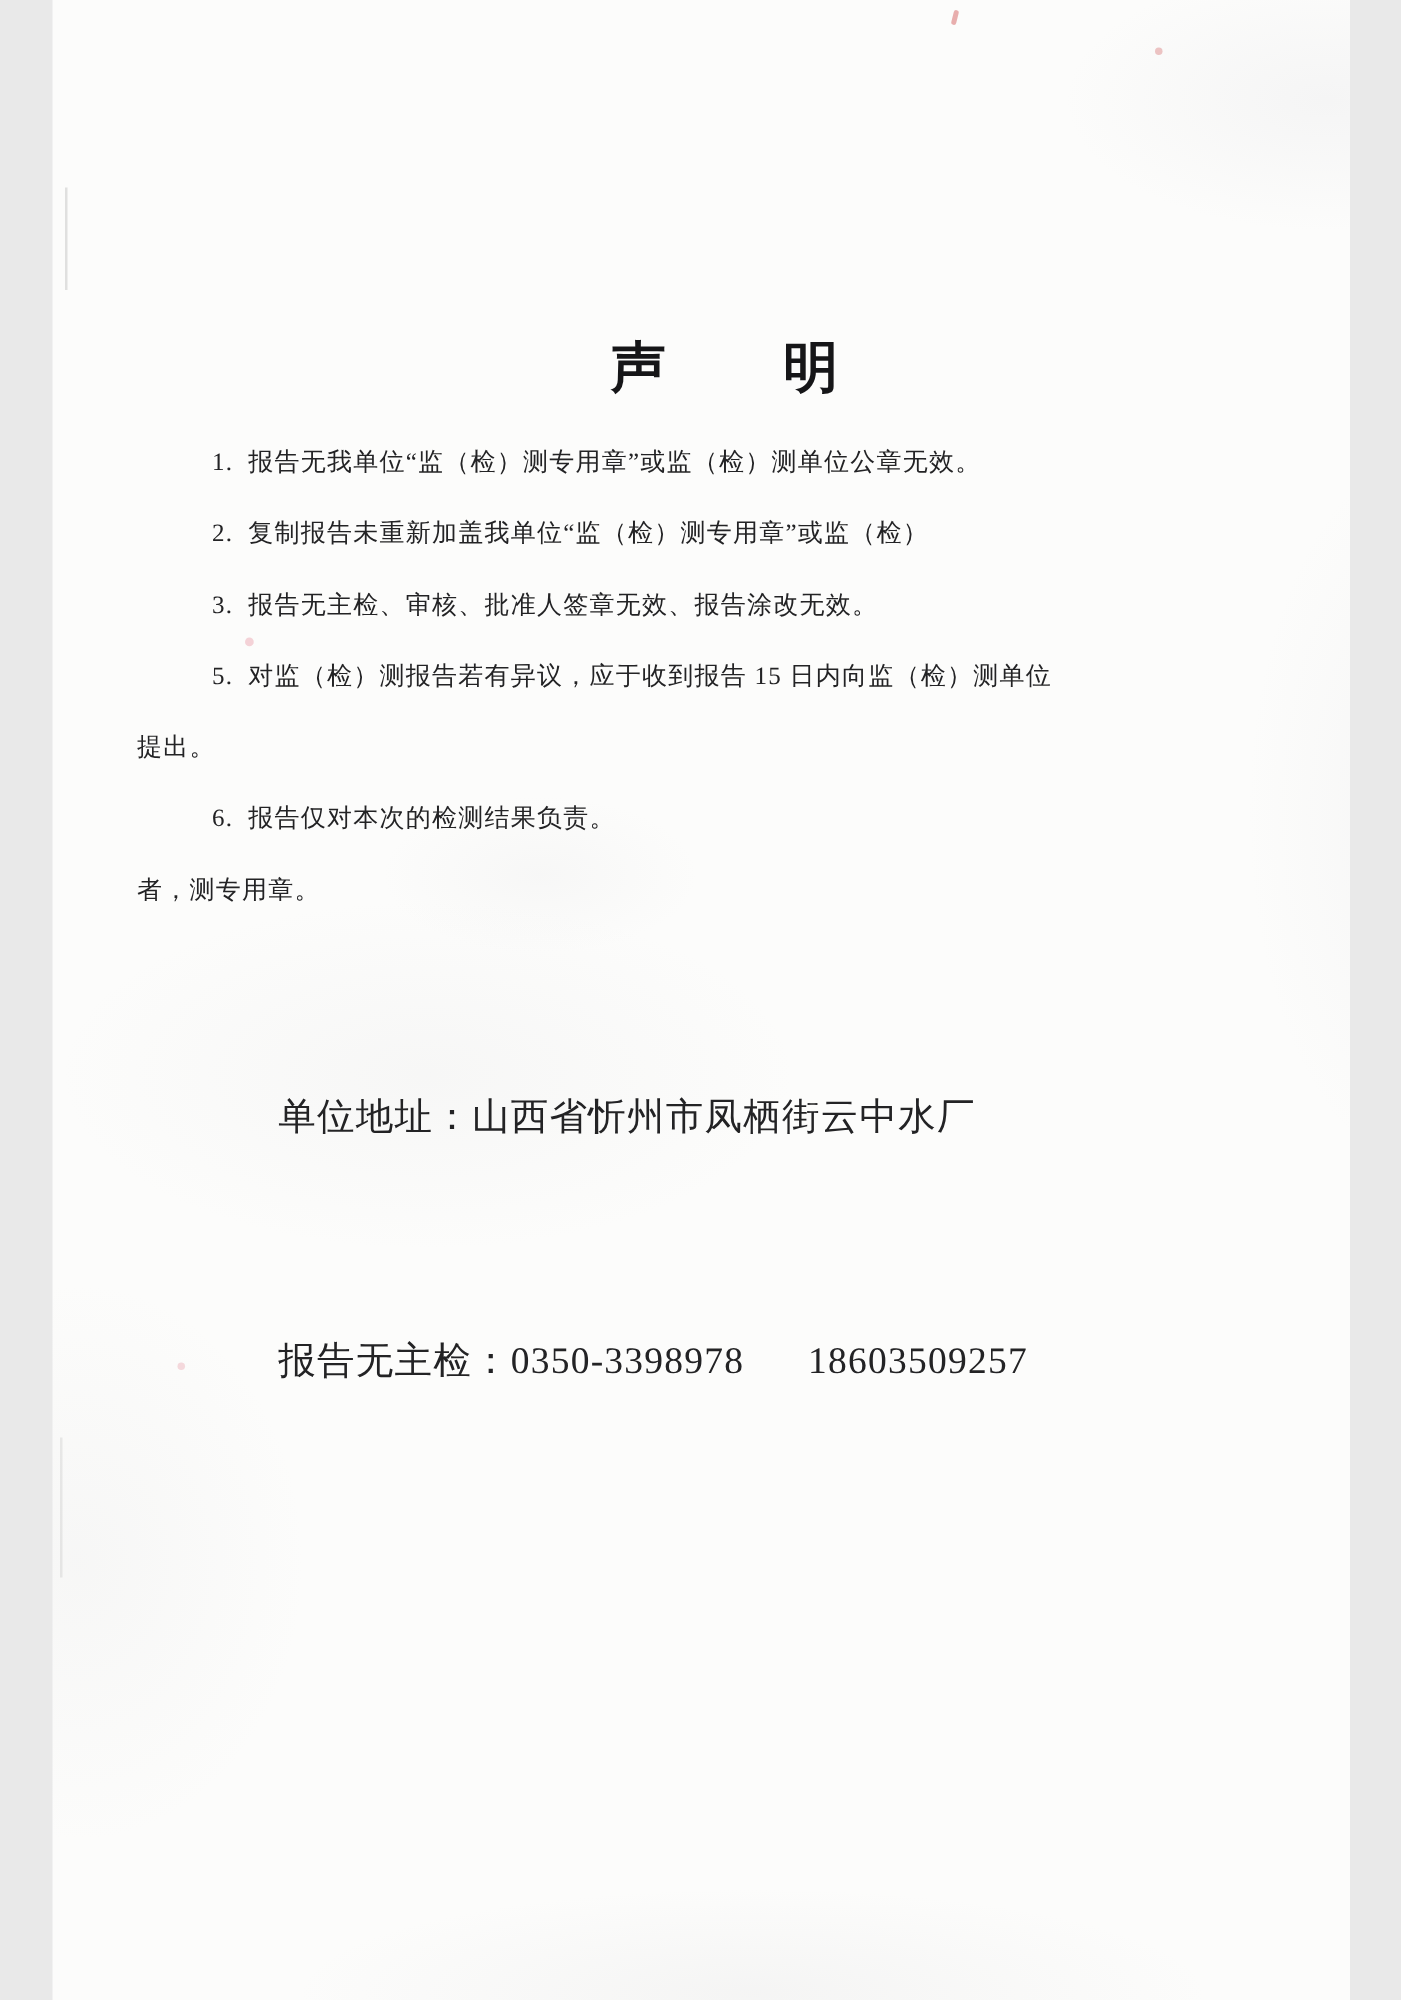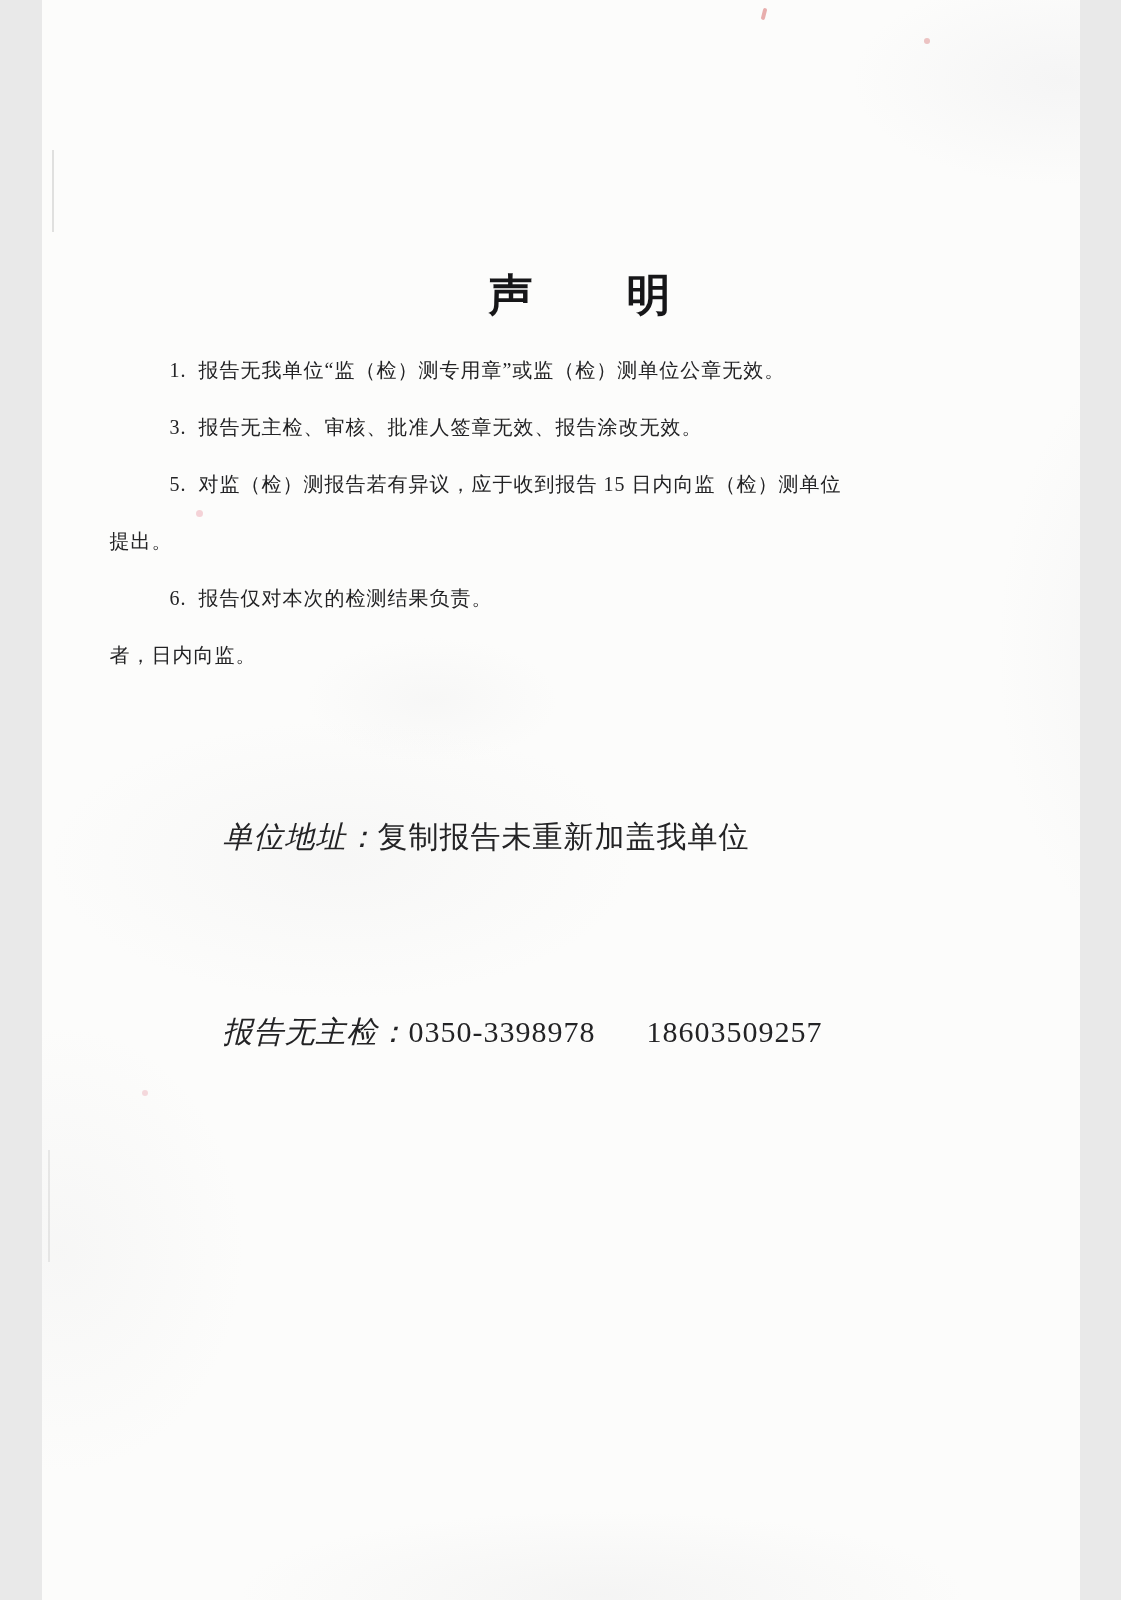--- a/index.html
+++ b/index.html
@@ -53,21 +53,21 @@
   }
   .contact-block {
     margin: 55px 0 0 130px;
   }
   .contact-row {
     font-size: 30px;
     line-height: 65px;
     white-space: pre;
     letter-spacing: 1px;
   }
-  .contact-label { white-space: pre; font-style: italic; }
+  .contact-label { white-space: pre; }
   .contact-value { white-space: pre; }
   
   .speck { position: absolute; border-radius: 50%; }
   .speck-1 { left: 720px; top: 8px;    width: 4px; height: 12px; border-radius: 2px;
              background: rgba(215,110,110,0.55); transform: rotate(14deg); }
   .speck-2 { left: 882px; top: 38px;   width: 6px; height: 6px;  background: rgba(222,140,140,0.5); }
   .speck-3 { left: 154px; top: 510px;  width: 7px; height: 7px;  background: rgba(235,160,170,0.45); }
   .speck-4 { left: 100px; top: 1090px; width: 6px; height: 6px;  background: rgba(235,160,170,0.38); }
   .edge-mark { position: absolute; }
   .edge-1 { left: 10px; top: 150px;  width: 2px; height: 82px;  background: rgba(150,150,152,0.28); }
@@ -75,30 +75,31 @@
 </style>
 </head>
 <body>
 
 <div class="page">
 
   <h1 class="title">声　　明</h1>
 
   <div class="body-block">
     <div class="line first">1.  报告无我单位“监（检）测专用章”或监（检）测单位公章无效。</div>
+    <div class="line first">2.  复制报告未重新加盖我单位“监（检）测专用章”或监（检）</div>
     <div class="line first">3.  报告无主检、审核、批准人签章无效、报告涂改无效。</div>
     <div class="line first">5.  对监（检）测报告若有异议，应于收到报告 15 日内向监（检）测单位</div>
     <div class="line">提出。</div>
     <div class="line first">6.  报告仅对本次的检测结果负责。</div>
-    <div class="line">者，日内向监。</div>
+    <div class="line">者，测专用章。</div>
   </div>
 
   <div class="contact-block">
     <div class="contact-row">
-      <span class="contact-label">单位地址：</span><span class="contact-value">复制报告未重新加盖我单位</span>
+      <span class="contact-label">单位地址：</span><span class="contact-value">山西省忻州市凤栖街云中水厂</span>
     </div>
     <div class="contact-row">
       <span class="contact-label">报告无主检：</span><span class="contact-value">0350-3398978      18603509257</span>
     </div>
     <div class="contact-row">
       
     </div>
   </div>
 
   <div class="speck speck-1"></div>

